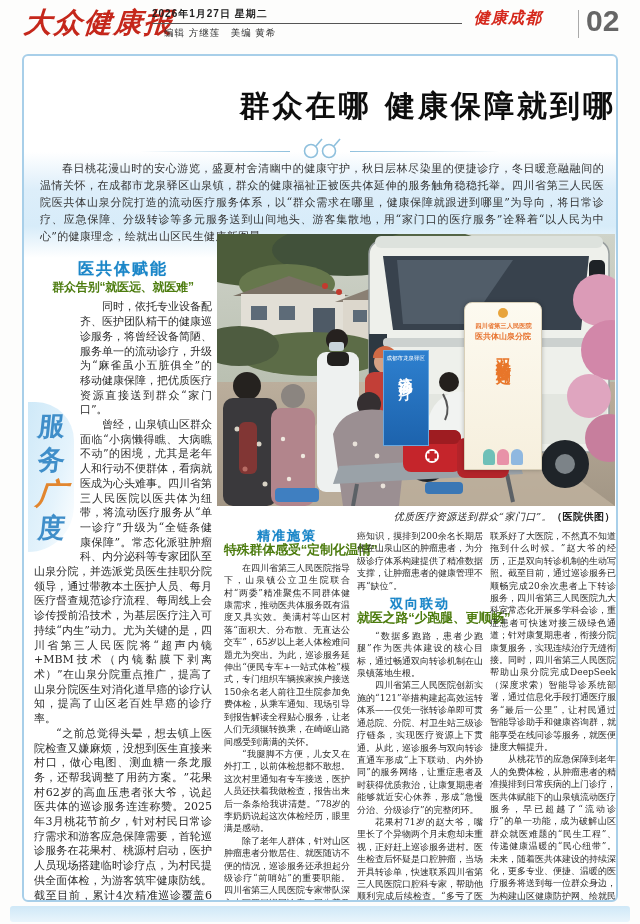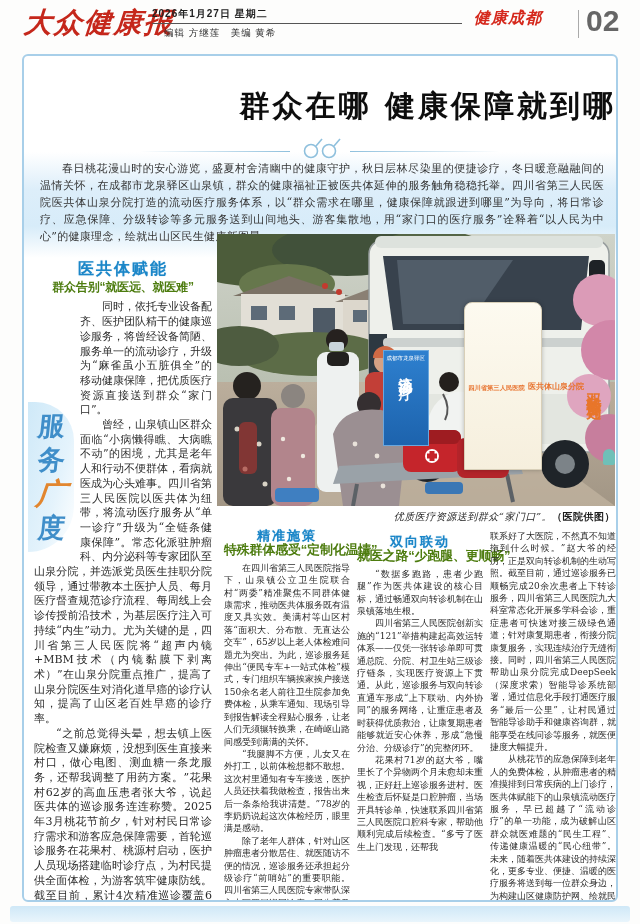--- a/index.html
+++ b/index.html
@@ -67,21 +67,21 @@
   .photo svg { position:absolute; left:0; top:0; }
   .bus-sign { position:absolute; left:166px; top:116px; width:46px; height:96px; z-index:2;
               background:linear-gradient(180deg,#2e80cf,#1d63ad); border:1px solid #6aa7dd;
               display:flex; flex-direction:column; align-items:center; padding-top:3px; }
   .bus-sign .dist { font-size:6.5px; color:#fff; white-space:nowrap; transform:scale(.85); }
   .bus-sign .svc { writing-mode:vertical-rl; font-size:14px; font-weight:bold; color:#fff;
                    letter-spacing:3px; margin-top:2px; }
   .banner { position:absolute; left:247px; top:68px; width:78px; height:168px; z-index:1;
             background:linear-gradient(180deg,#fdfaf0,#f6efdd); border:1px solid #d8cfb8;
             border-radius:8px 8px 0 0; box-shadow:0 0 4px rgba(0,0,0,.25);
-            display:flex; align-items:center; }
+            display:flex; flex-direction:column; align-items:center; }
   .banner .emblem { width:10px; height:10px; border-radius:50%; background:#e8a43c; margin-top:5px; }
   .banner .b1 { font-size:7px; color:#e87430; font-weight:bold; margin-top:3px; white-space:nowrap; transform:scale(.9); }
   .banner .b2 { font-size:8px; color:#e87430; font-weight:bold; white-space:nowrap; }
   .banner .bv { writing-mode:vertical-rl; font-size:15px; font-weight:bold; color:#e8762a;
                 letter-spacing:2px; margin-top:4px; }
   .banner .nurses { display:flex; gap:2px; margin-top:auto; margin-bottom:4px; }
   .banner .nurses i { width:12px; height:16px; border-radius:6px 6px 2px 2px; display:block; }
   .caption { position:absolute; left:193px; top:454px; width:398px; text-align:right; font-size:10px;
              color:#1d1d1d; font-style:italic; letter-spacing:.5px; }
   .caption .credit { font-weight:bold; font-style:normal; }
@@ -266,20 +266,21 @@
 
     <div class="col colN col2">
       <div class="sec-head">精准施策</div>
       <div class="sec-sub">特殊群体感受“定制化温情”</div>
       <p>在四川省第三人民医院指导下，山泉镇公立卫生院联合村“两委”精准聚焦不同群体健康需求，推动医共体服务既有温度又具实效。美满村等山区村落“面积大、分布散、无直达公交车”，65岁以上老人体检难问题尤为突出。为此，巡诊服务延伸出“便民专车+一站式体检”模式，专门组织车辆挨家挨户接送150余名老人前往卫生院参加免费体检，从乘车通知、现场引导到报告解读全程贴心服务，让老人们无须辗转换乘，在崎岖山路间感受到满满的关怀。</p>
       <p>“我腿脚不方便，儿女又在外打工，以前体检想都不敢想。这次村里通知有专车接送，医护人员还扶着我做检查，报告出来后一条条给我讲清楚。”78岁的李奶奶说起这次体检经历，眼里满是感动。</p>
       <p>除了老年人群体，针对山区肿瘤患者分散居住、就医随访不便的情况，巡诊服务还承担起分级诊疗“前哨站”的重要职能。四川省第三人民医院专家带队深入山区开展巡回诊疗，同步普及医共体政策与防</p>
     </div>
 
     <div class="col colN col3">
+      <p class="cont">癌知识，摸排到200余名长期居住在山泉山区的肿瘤患者，为分级诊疗体系构建提供了精准数据支撑，让肿瘤患者的健康管理不再“缺位”。</p>
       <div class="sec-block">
         <div class="sec-head">双向联动</div>
         <div class="sec-sub">就医之路“少跑腿、更顺畅”</div>
       </div>
       <p>“数据多跑路，患者少跑腿”作为医共体建设的核心目标，通过畅通双向转诊机制在山泉镇落地生根。</p>
       <p>四川省第三人民医院创新实施的“121”举措构建起高效运转体系——仅凭一张转诊单即可贯通总院、分院、村卫生站三级诊疗链条，实现医疗资源上下贯通。从此，巡诊服务与双向转诊直通车形成“上下联动、内外协同”的服务网络，让重症患者及时获得优质救治，让康复期患者能够就近安心休养，形成“急慢分治、分级诊疗”的完整闭环。</p>
       <p>花果村71岁的赵大爷，嘴里长了个异物两个月未愈却未重视，正好赶上巡诊服务进村。医生检查后怀疑是口腔肿瘤，当场开具转诊单，快速联系四川省第三人民医院口腔科专家，帮助他顺利完成后续检查。“多亏了医生上门发现，还帮我</p>
     </div>
 
     <div class="col colN col4">

